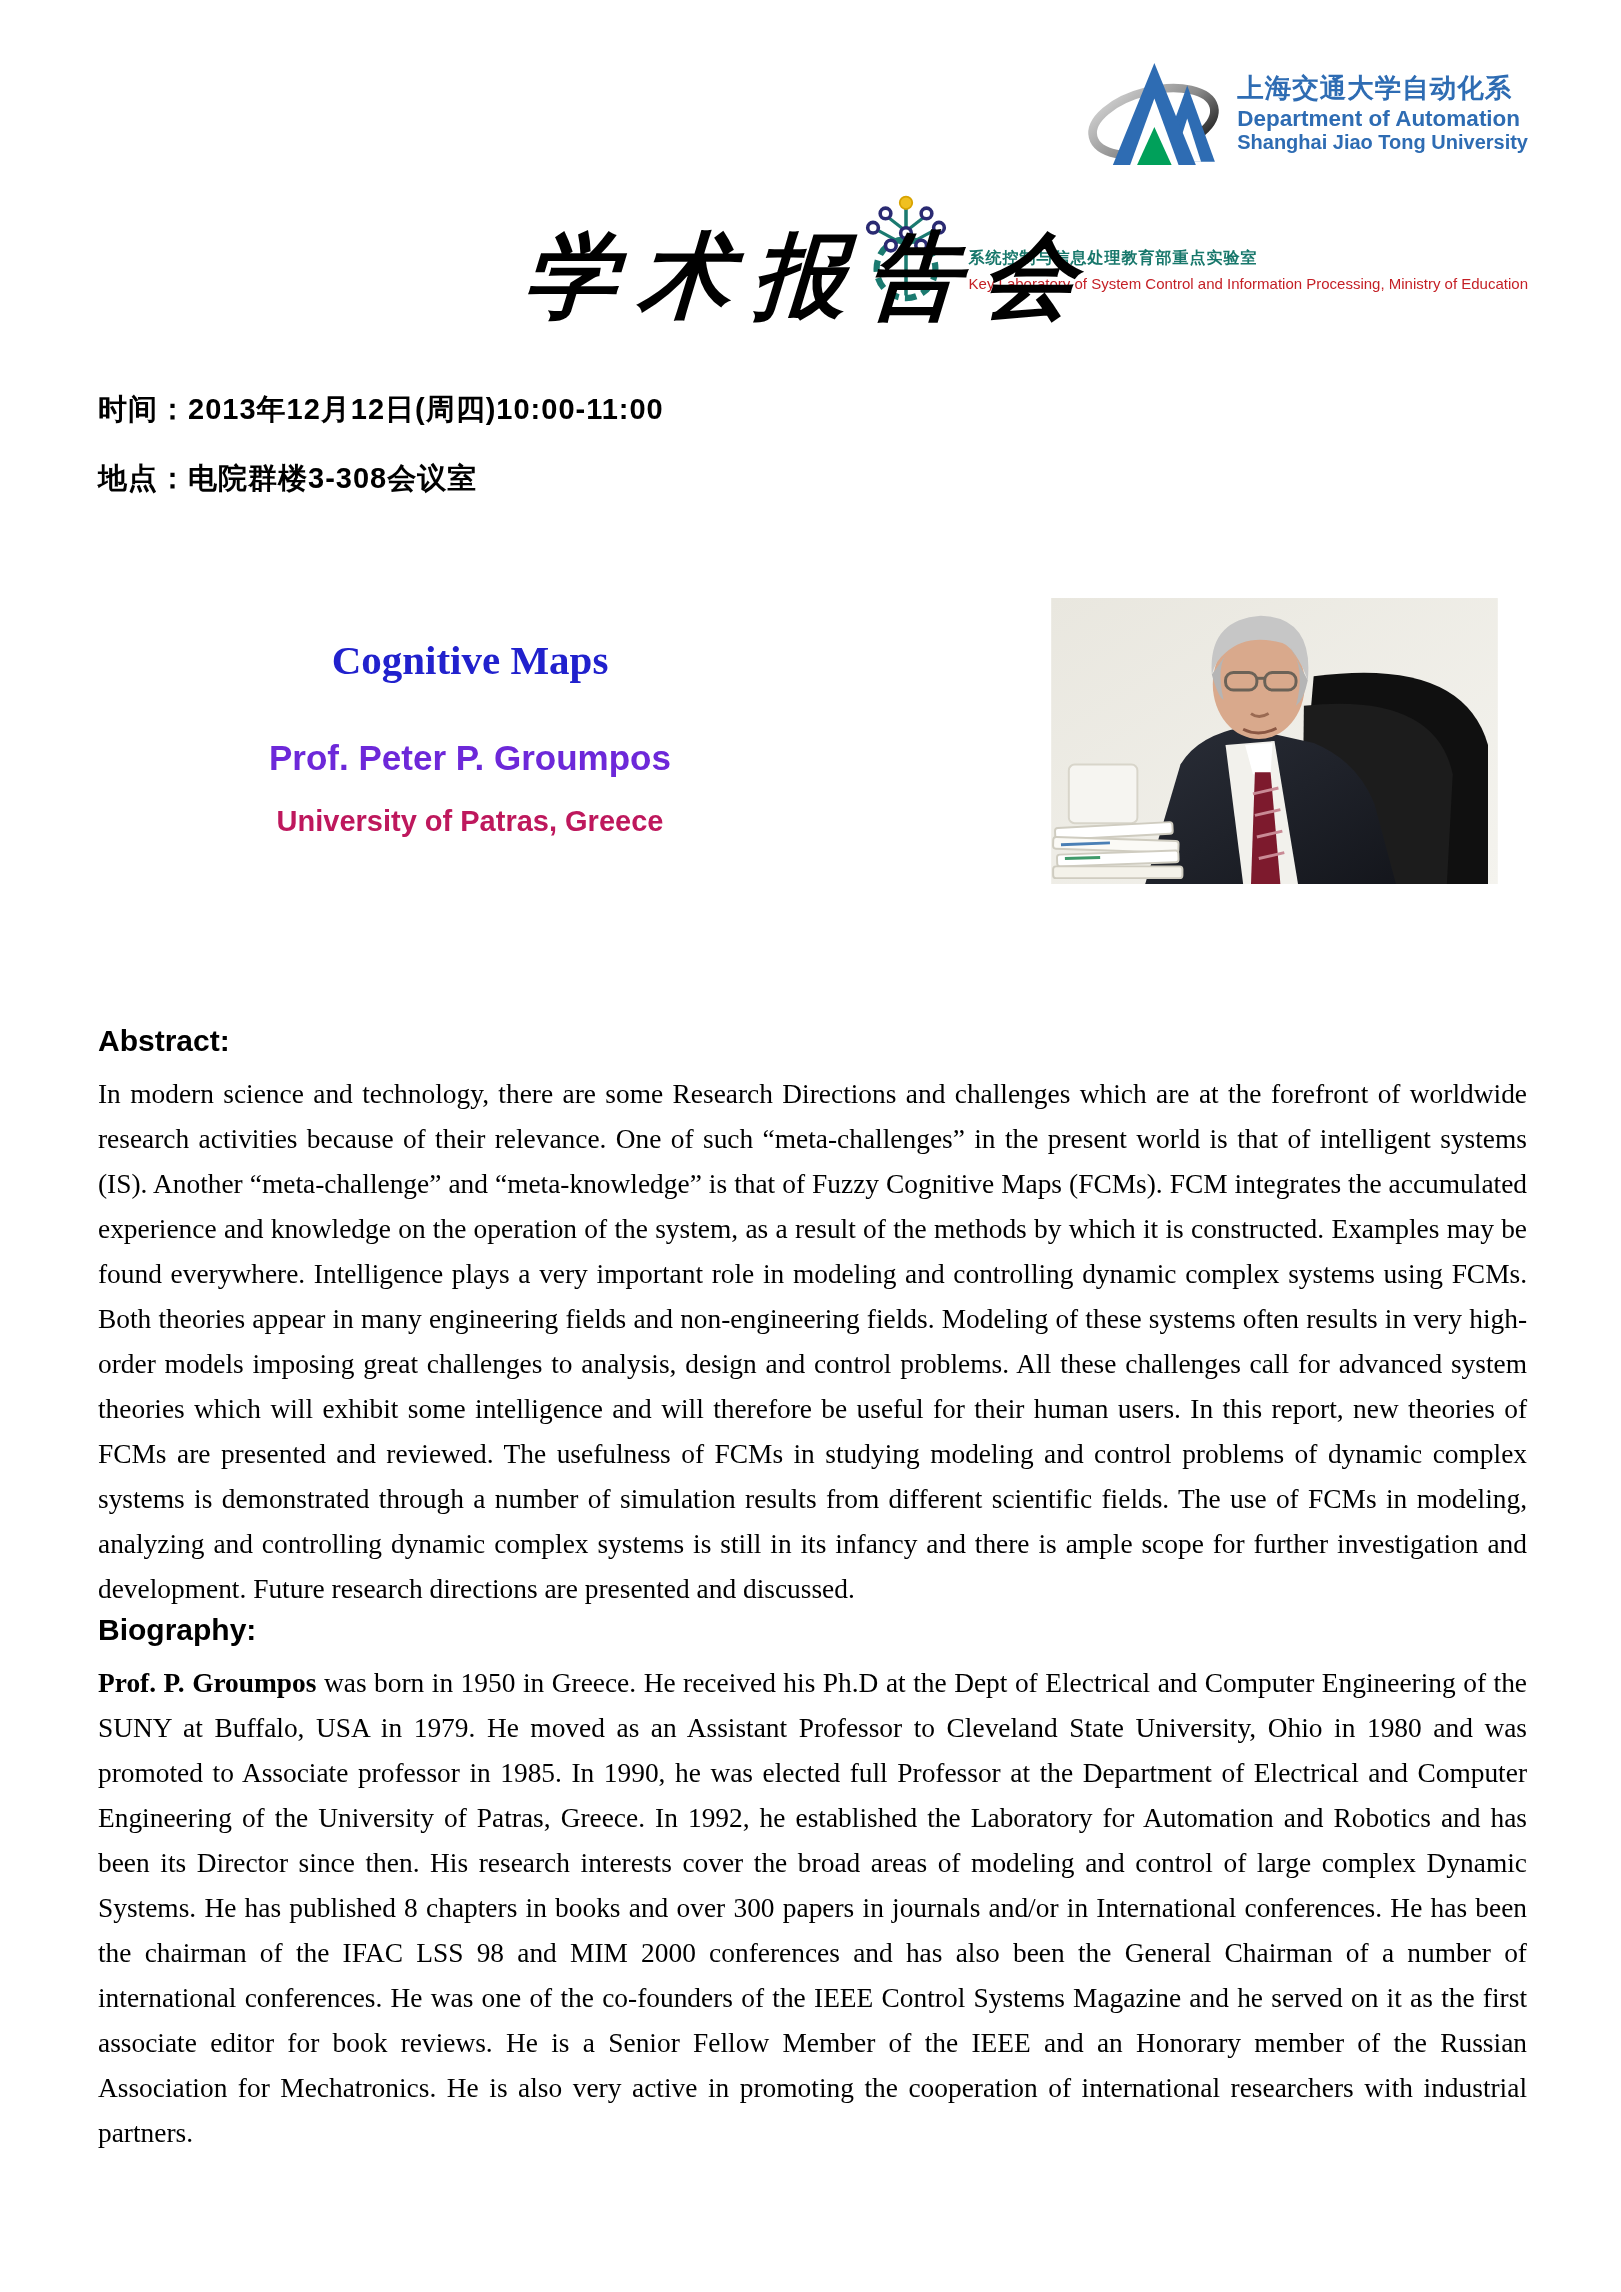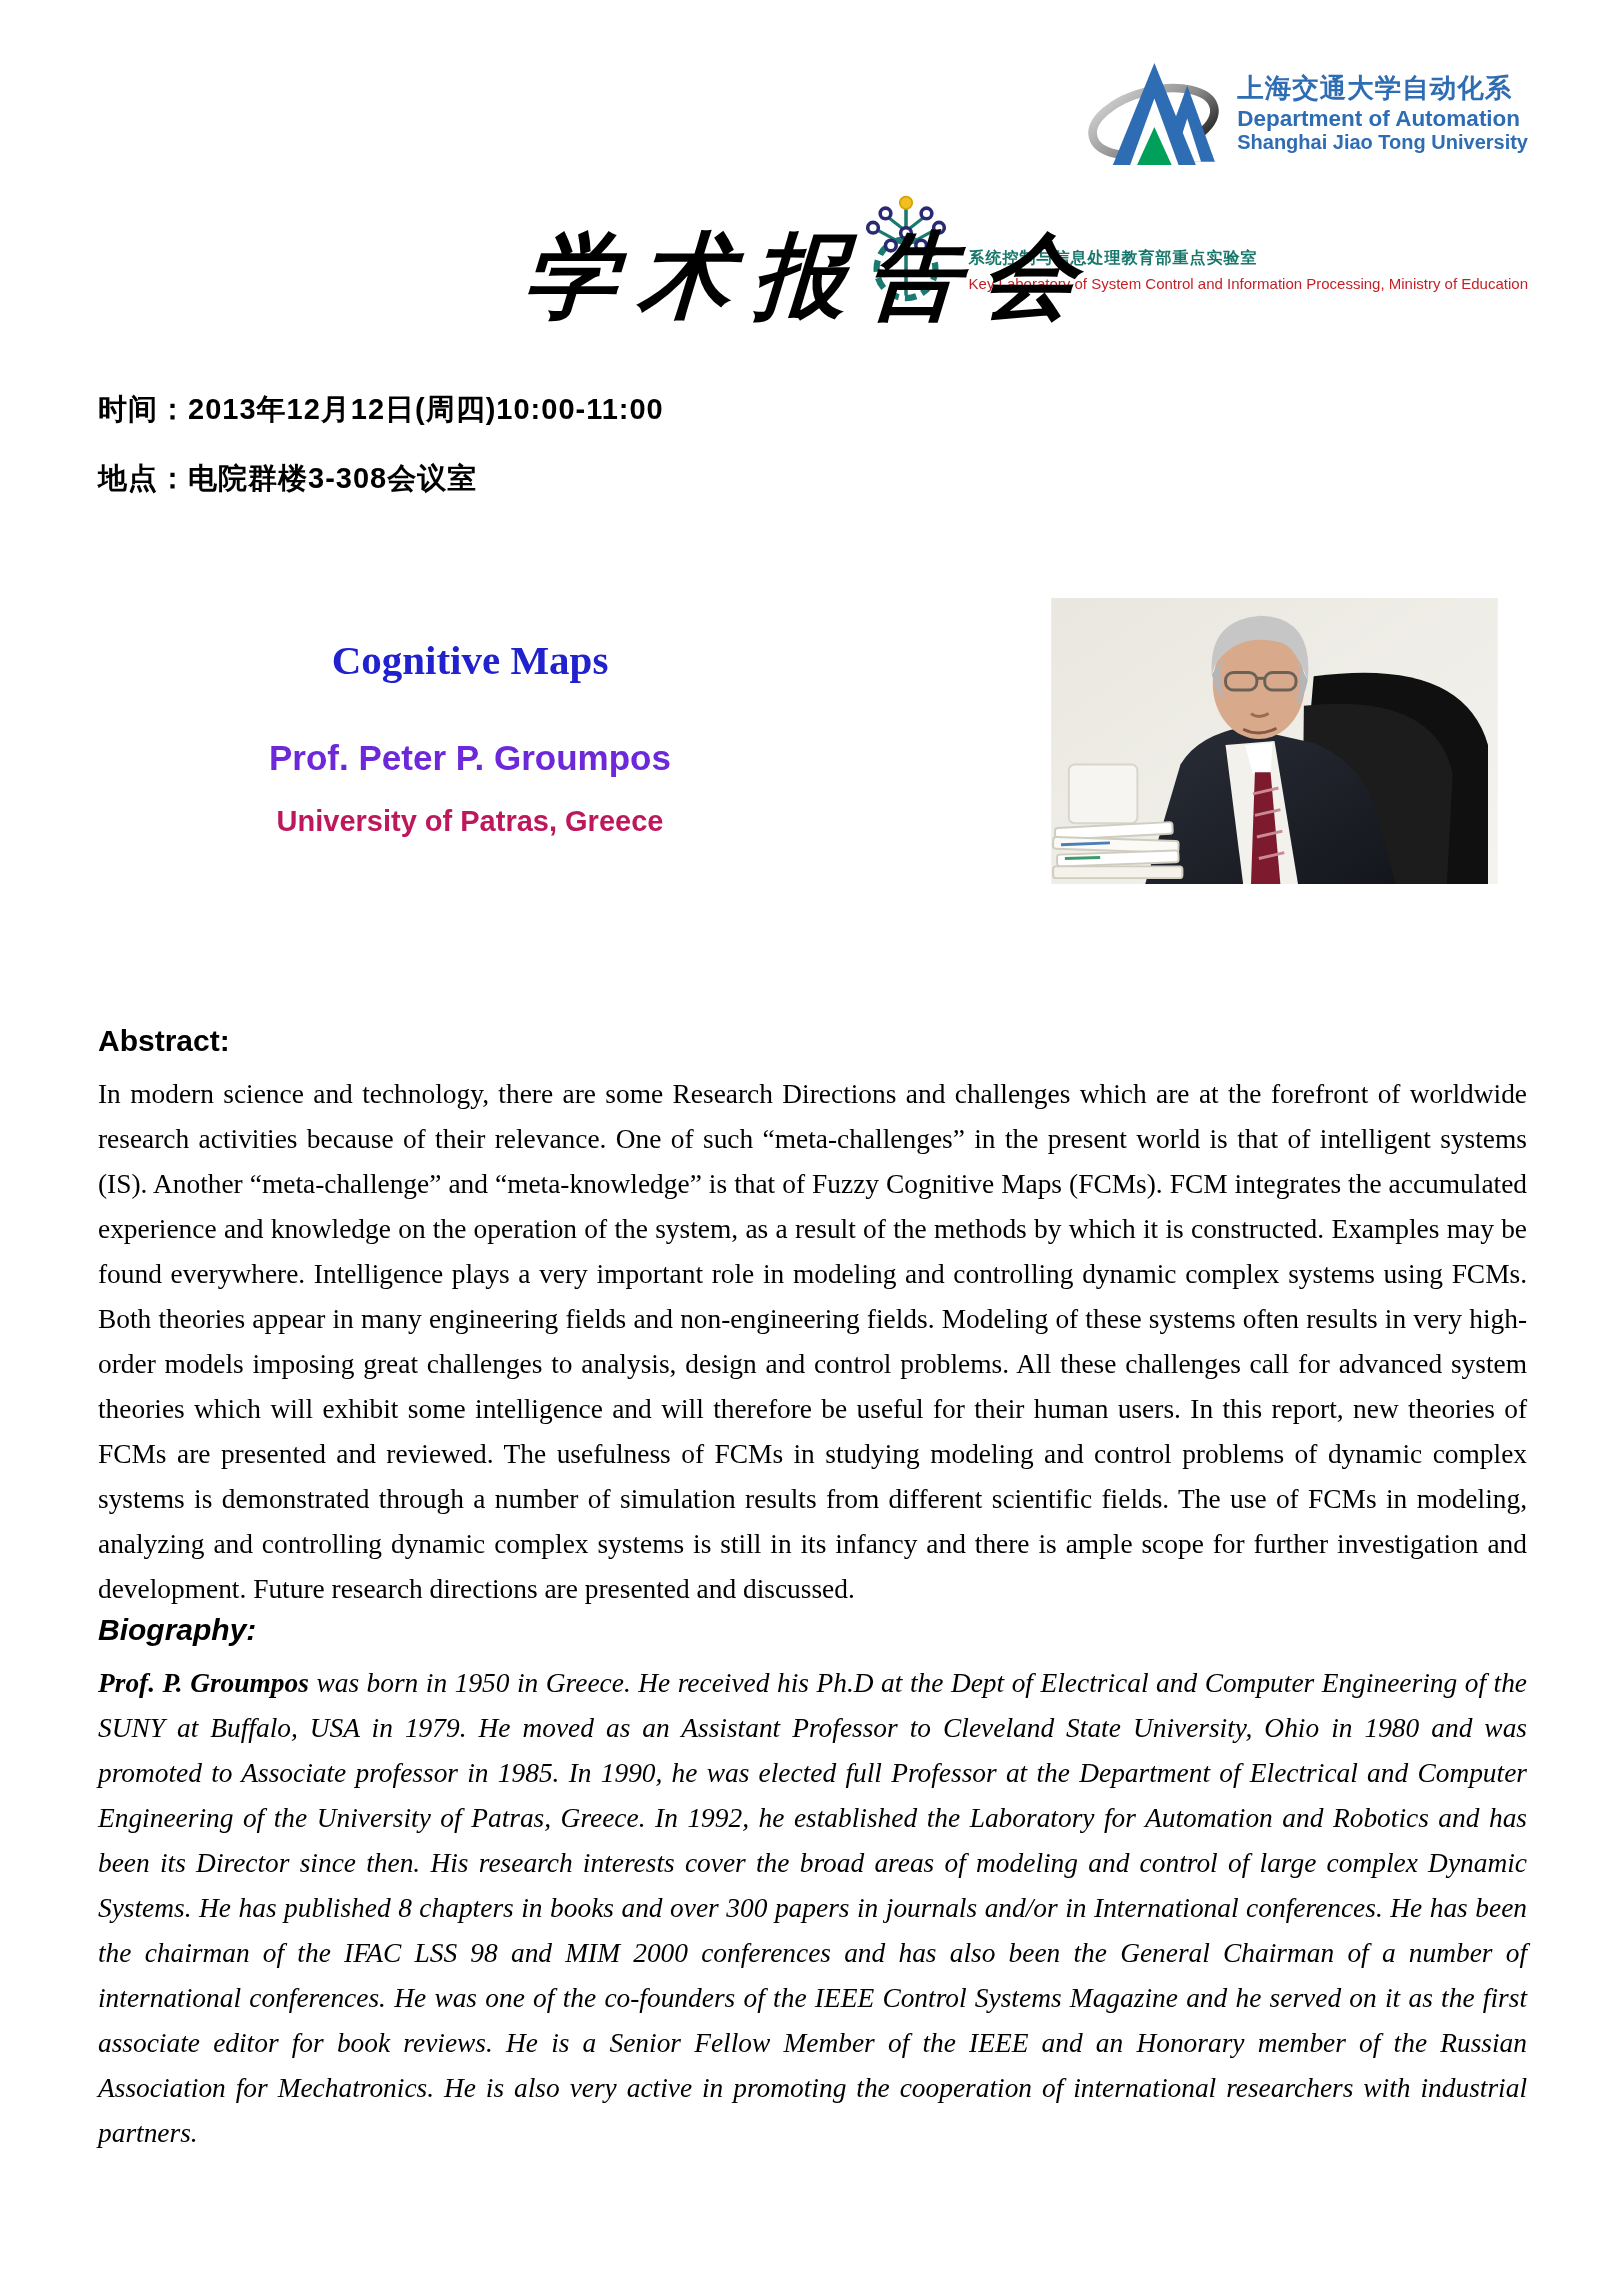--- a/index.html
+++ b/index.html
@@ -30,21 +30,21 @@
   .talk-title { font-family:"Liberation Serif", serif; font-weight:bold;
                 font-size:41px; color:#2121cd; line-height:1.0; }
   .talk-title-l1 { margin-top:11.8px; }
   .talk-title-l2 { margin-top:54px; }
   .talk-speaker { margin-top:57px; font-size:35px; font-weight:bold; color:#6d28d9; }
   .talk-affil { margin-top:27.4px; font-size:29px; font-weight:bold; color:#be185d; }
   .photo { position:absolute; top:11.8px; left:953px; width:447px; height:286px;
            overflow:hidden; }
   .section { position:absolute; left:98px; width:1429px; }
   .sec-abstract { top:979px;margin-top:45px; }
-  .sec-bio { top:1613px;font-style:italic; }
+  .sec-bio { top:1613px; }
   .sec-head { font-size:30px; font-weight:bold; margin-bottom:13.7px; }
   .para { font-family:"Liberation Serif", serif; font-size:27.4px; line-height:45px;
           text-align:justify; }
   .para b { font-weight:bold; }
 </style>
 </head>
 <body>
 
 <div class="page">
 

